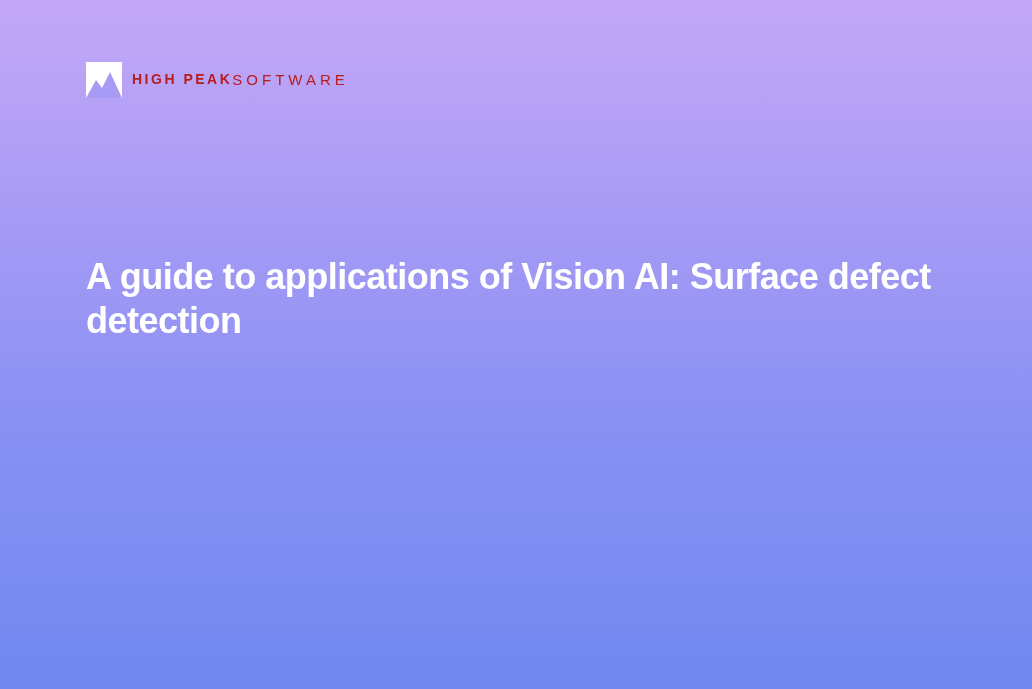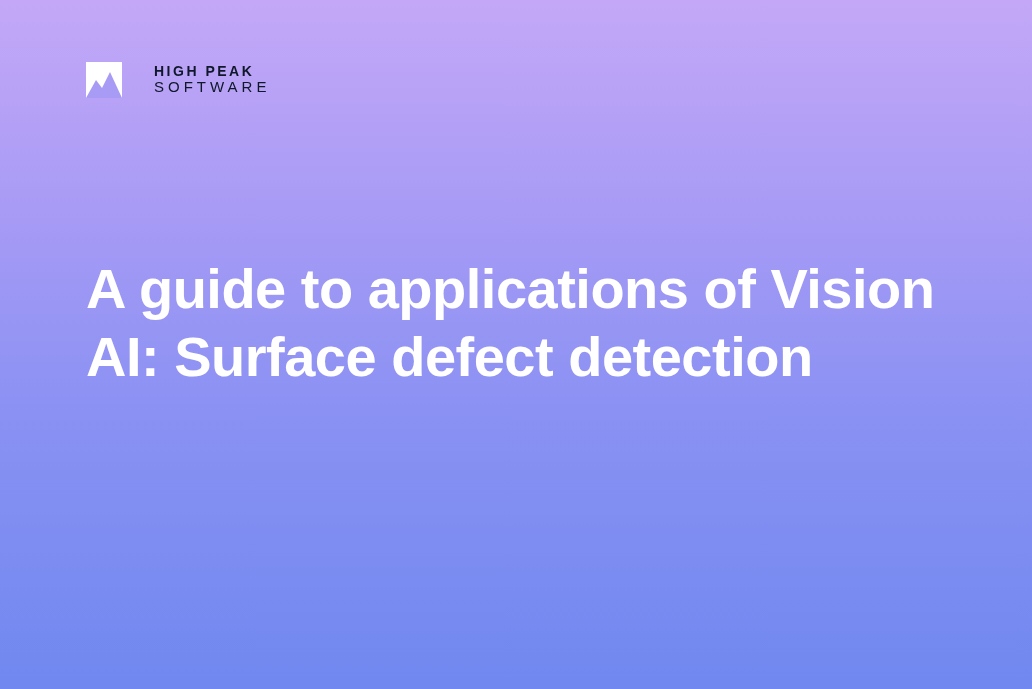--- a/index.html
+++ b/index.html
@@ -27,42 +27,41 @@
       width: 36px;
       height: 36px;
       position: relative;
     }
     .logo-mark svg {
       width: 100%;
       height: 100%;
     }
     .logo-text {
       display: flex;
-      flex-direction: column;
-      color: #0f172a;
+      flex-direction: row;
+      color: #b91c1c;
       line-height: 1.1;
-      margin-left: 22px;
     }
     .logo-text-top {
       font-size: 14px;
       font-weight: 700;
       letter-spacing: 2.5px;
     }
     .logo-text-bottom {
       font-size: 15px;
       font-weight: 400;
       letter-spacing: 4px;
     }
     .title {
       position: absolute;
       top: 255px;
       left: 86px;
       right: 72px;
       color: #ffffff;
-      font-size: 56px;
+      font-size: 36px;
       font-weight: 800;
       line-height: 1.22;
       letter-spacing: -0.5px;
     }
   </style>
 </head>
 <body>
 
 <div class="logo-container">
   <div class="logo-mark">

